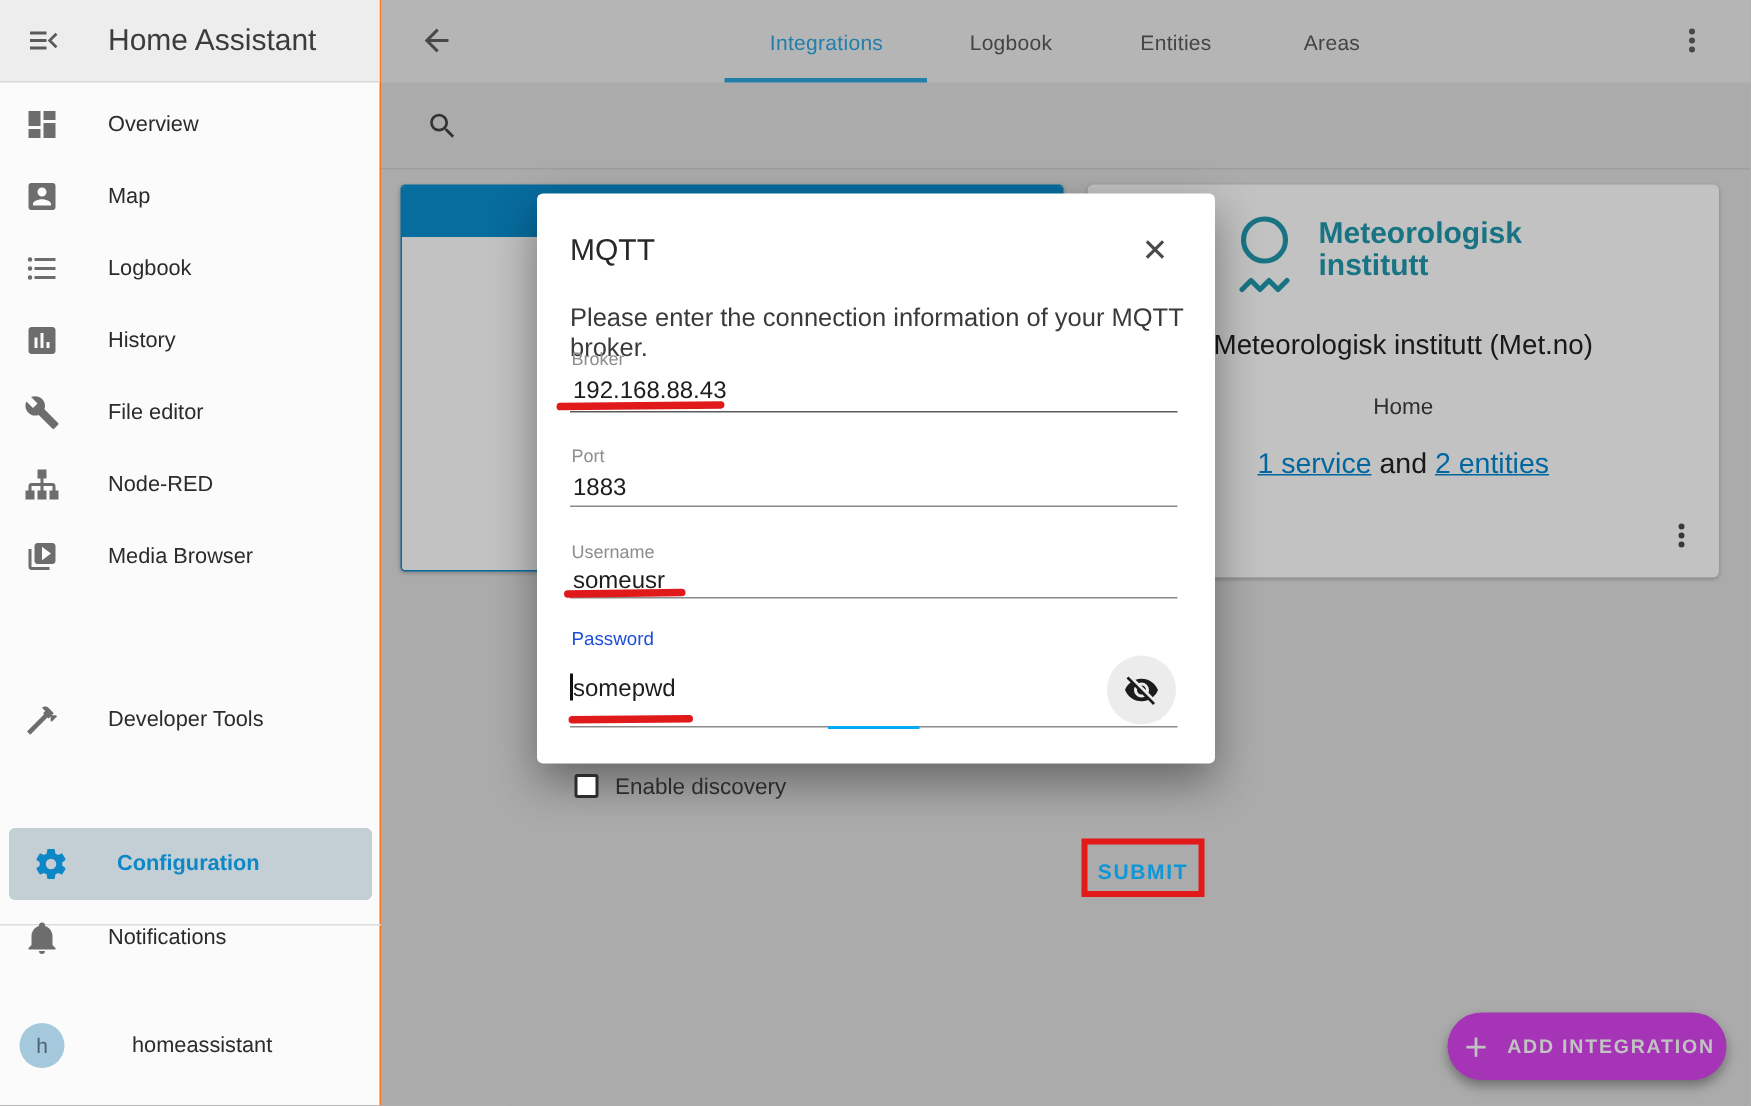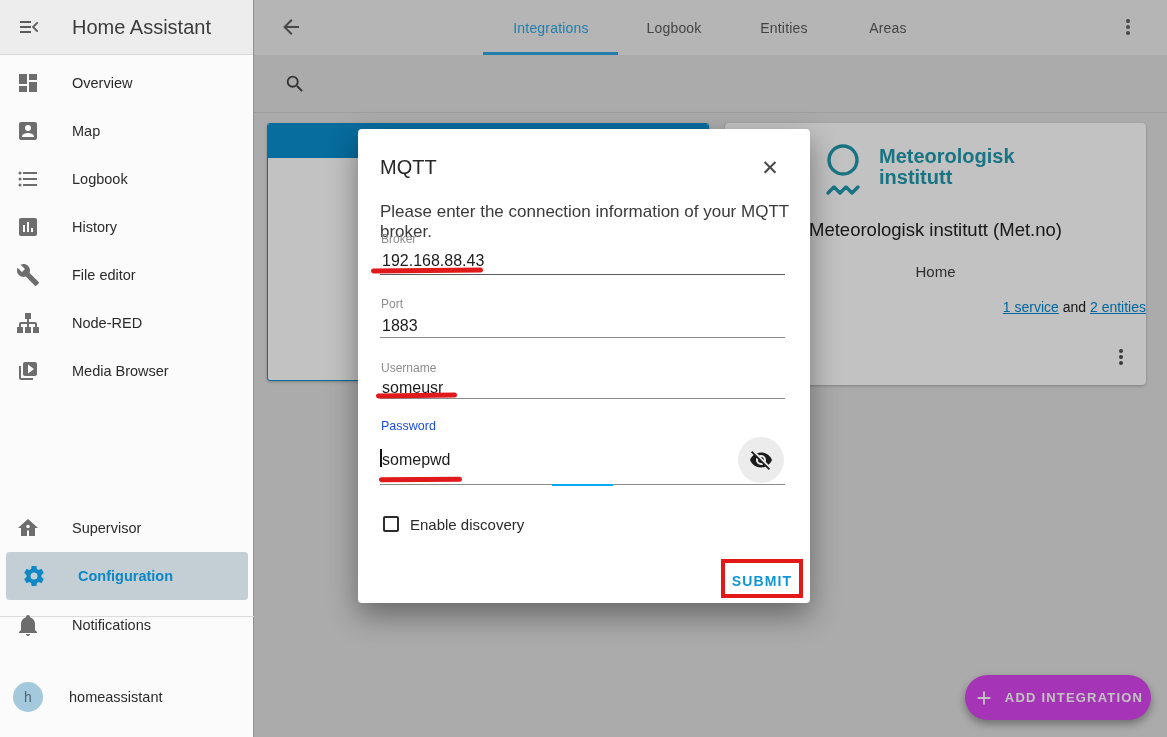--- a/index.html
+++ b/index.html
@@ -13,21 +13,21 @@
   .sb-menu { width:24px; height:24px; margin-left:17px; cursor:pointer; color:#5b5b5b; }
   .sb-title { margin-left:31px; font-size:20px; color:#3c3c3c; }
   .si { position:absolute; left:0; width:254px; height:48px; display:flex; align-items:center; cursor:pointer; }
   .si .ic { width:24px; height:24px; margin-left:16px; color:#6d6d6d; flex:none; }
   .si .lbl { margin-left:32px; font-size:14.5px; color:#2b2b2b; }
   .si.sel { left:6px; width:242px; background:#c3ced5; border-radius:4px; }
   .si.sel .ic { color:#0d87c5; }
   .si.sel .lbl { color:#0d87c5; font-weight:700; }
   .sb-divider { position:absolute; left:0; top:616px; width:254px; height:1px; background:#dcdcdc; }
   .avatar { width:30px; height:30px; margin-left:13px; border-radius:50%; background:#a4c8dc; color:#4e6470; font-size:14px; display:flex; align-items:center; justify-content:center; flex:none; }
-  .si.person .lbl { margin-left:26px; }
+  .si.person .lbl { margin-left:45px; }
 
   
   .panel { position:absolute; left:254px; top:0; width:913px; height:737px; background:#e1e1e1; }
   .topbar { position:absolute; left:0; top:0; width:913px; height:55px; background:#eeeeee; }
   .back { position:absolute; left:25px; top:15px; width:24px; height:24px; color:#5f5f5f; cursor:pointer; }
   .tab { position:absolute; top:0; height:55px; display:flex; align-items:center; justify-content:center; transform:translateX(-50%); font-size:14px; color:#5a5a5a; letter-spacing:.2px; cursor:pointer; }
   .tab.active { color:#2ea7e0; }
   .tab-underline { position:absolute; left:229px; top:52px; width:135px; height:3px; background:#2ea7e0; }
   .kebab-top { position:absolute; left:862px; top:15px; width:24px; height:24px; color:#5f5f5f; cursor:pointer; }
 
@@ -40,33 +40,33 @@
   .disc-card { position:absolute; left:13px; top:123px; width:442px; height:258px; background:#ffffff; border:1px solid #0a8fd0; border-radius:3px; box-shadow:0 1px 3px rgba(0,0,0,.25); }
   .disc-head { height:34px; background:#0a8fd0; border-radius:2px 2px 0 0; }
 
   
   .int-card { position:absolute; left:471px; top:123px; width:421px; height:262px; background:#ffffff; border-radius:4px; box-shadow:0 1px 3px rgba(0,0,0,.25); }
   .brand { position:absolute; left:96px; top:18px; display:flex; }
   .brand .logo { width:48px; height:62px; color:#2099ad; }
   .brand .btxt { margin-left:10px; margin-top:5px; font-size:20px; font-weight:700; color:#2099ad; line-height:21px; }
   .int-title { position:absolute; left:0; top:96px; width:100%; text-align:center; font-size:18.5px; color:#212121; }
   .int-area { position:absolute; left:0; top:140px; width:100%; text-align:center; font-size:15px; color:#3d3d3d; }
-  .int-links { position:absolute; left:0; top:176px; width:100%; text-align:right; font-size:14px; color:#212121; }
+  .int-links { position:absolute; left:0; top:176px; width:100%; text-align:center; font-size:19px; color:#212121; }
   .int-links a { color:#0288d1; text-decoration:underline; cursor:pointer; }
   .card-kebab { position:absolute; left:384px; top:222px; width:24px; height:24px; color:#4a4a4a; cursor:pointer; }
 
   
   .fab { position:absolute; left:711px; top:675px; width:186px; height:45px; border-radius:23px; background:#d946ef; border:none; display:flex; align-items:center; justify-content:center; box-shadow:0 4px 8px rgba(0,0,0,.35); cursor:pointer; }
   .fab .plus { width:22px; height:22px; color:#ffffff; margin-right:10px; }
   .fab .flabel { color:#ffffff; font-size:13px; font-weight:700; letter-spacing:1.2px; }
 
   .scrim { position:absolute; left:0; top:0; width:913px; height:737px; background:rgba(0,0,0,.24); z-index:5; }
 
   
-  .dialog { position:absolute; left:358px; top:129px; width:452px; height:474px; background:#ffffff; border-radius:4px; box-shadow:0 12px 30px rgba(0,0,0,.4); z-index:10; }
+  .dialog { position:absolute; left:358px; top:129px; width:452px; height:380px; background:#ffffff; border-radius:4px; box-shadow:0 12px 30px rgba(0,0,0,.4); z-index:10; }
   .dlg-title { position:absolute; left:22px; top:27px; font-size:20px; font-weight:500; color:#282828; }
   .dlg-close { position:absolute; left:400px; top:27px; width:24px; height:24px; font-size:21px; color:#4a4a4a; text-align:center; line-height:24px; cursor:pointer; }
   .dlg-desc { position:absolute; left:22px; top:73px; width:410px; font-size:17px; color:#3a3a3a; }
   .f-label { position:absolute; left:23px; font-size:12px; color:#8d8d8d; }
   .f-label.focus { color:#1d4ed8; font-size:12.5px; }
   .f-input { position:absolute; left:22px; width:405px; height:22px; border:none; outline:none; background:transparent; font-size:16px; color:#1d1d1d; font-family:"Liberation Sans",sans-serif; padding:0 0 0 2px; }
   .f-line { position:absolute; left:22px; width:405px; height:1px; background:#8a8a8a; }
   .f-line.dark { background:#5a5a5a; }
   .f-line-focus { position:absolute; left:194px; top:355px; width:61px; height:2px; background:#03a9f4; }
   .caret { position:absolute; left:22px; top:320px; width:1.5px; height:18px; background:#111; }
@@ -129,25 +129,25 @@
           <path fill="currentColor" d="M9,2V8H11V11H5C3.89,11 3,11.89 3,13V16H1V22H7V16H5V13H11V16H9V22H15V16H13V13H19V16H17V22H23V16H21V13C21,11.89 20.11,11 19,11H13V8H15V2H9Z"></path>
         </svg>
       <span class="lbl">Node-RED</span>
     </div>
     <div class="si" style="top:347px">
       <svg class="ic" viewBox="0 0 24 24">
           <path fill="currentColor" d="M19,3H9C7.9,3 7,3.9 7,5V15C7,16.1 7.9,17 9,17H19C20.1,17 21,16.1 21,15V5C21,3.9 20.1,3 19,3M12,14.5V5.5L18,10L12,14.5M3,7V19C3,20.1 3.9,21 5,21H17V19H5V7H3Z"></path>
         </svg>
       <span class="lbl">Media Browser</span>
     </div>
-    <div class="si" style="top:504px">
-      <svg class="ic" viewBox="0 0 24 24">
-          <path fill="currentColor" d="M12,3L2,12H5V20H11V14.5H13V20H19V12H22L12,3M12,8.7A1.8,1.8 0 0,1 13.8,10.5A1.8,1.8 0 0,1 12,12.3A1.8,1.8 0 0,1 10.2,10.5A1.8,1.8 0 0,1 12,8.7Z"></path>
-        </svg>
-      <span class="lbl">Supervisor</span>
+    <div class="si" style="top:456px">
+      <svg class="ic" viewBox="0 0 24 24">
+          <path fill="currentColor" d="M2,19.63L13.43,8.2L12.72,7.5L14.14,6.07L12,3.89C13.2,2.7 15.09,2.7 16.27,3.89L19.87,7.5L18.44,8.91H21.29L22,9.62L18.44,13.21L17.73,12.5V9.62L16.31,11.04L15.61,10.33L4.18,21.76L2,19.63Z"></path>
+        </svg>
+      <span class="lbl">Developer Tools</span>
     </div>
     <div class="si sel" style="top:552px">
       <svg class="ic" viewBox="0 0 24 24">
           <path fill="currentColor" d="M12,15.5A3.5,3.5 0 0,1 8.5,12A3.5,3.5 0 0,1 12,8.5A3.5,3.5 0 0,1 15.5,12A3.5,3.5 0 0,1 12,15.5M19.43,12.97C19.47,12.65 19.5,12.33 19.5,12C19.5,11.67 19.47,11.34 19.43,11L21.54,9.37C21.73,9.22 21.78,8.95 21.66,8.73L19.66,5.27C19.54,5.05 19.27,4.96 19.05,5.05L16.56,6.05C16.04,5.66 15.5,5.32 14.87,5.07L14.5,2.42C14.46,2.18 14.25,2 14,2H10C9.75,2 9.54,2.18 9.5,2.42L9.13,5.07C8.5,5.32 7.96,5.66 7.44,6.05L4.95,5.05C4.73,4.96 4.46,5.05 4.34,5.27L2.34,8.73C2.21,8.95 2.27,9.22 2.46,9.37L4.57,11C4.53,11.34 4.5,11.67 4.5,12C4.5,12.33 4.53,12.65 4.57,12.97L2.46,14.63C2.27,14.78 2.21,15.05 2.34,15.27L4.34,18.73C4.46,18.95 4.73,19.03 4.95,18.95L7.44,17.94C7.96,18.34 8.5,18.68 9.13,18.93L9.5,21.58C9.54,21.82 9.75,22 10,22H14C14.25,22 14.46,21.82 14.5,21.58L14.87,18.93C15.5,18.67 16.04,18.34 16.56,17.94L19.05,18.95C19.27,19.03 19.54,18.95 19.66,18.73L21.66,15.27C21.78,15.05 21.73,14.78 21.54,14.63L19.43,12.97Z"></path>
         </svg>
       <span class="lbl">Configuration</span>
     </div>
     <div class="sb-divider"></div>
     <div class="si" style="top:601px">
       <svg class="ic" viewBox="0 0 24 24">

